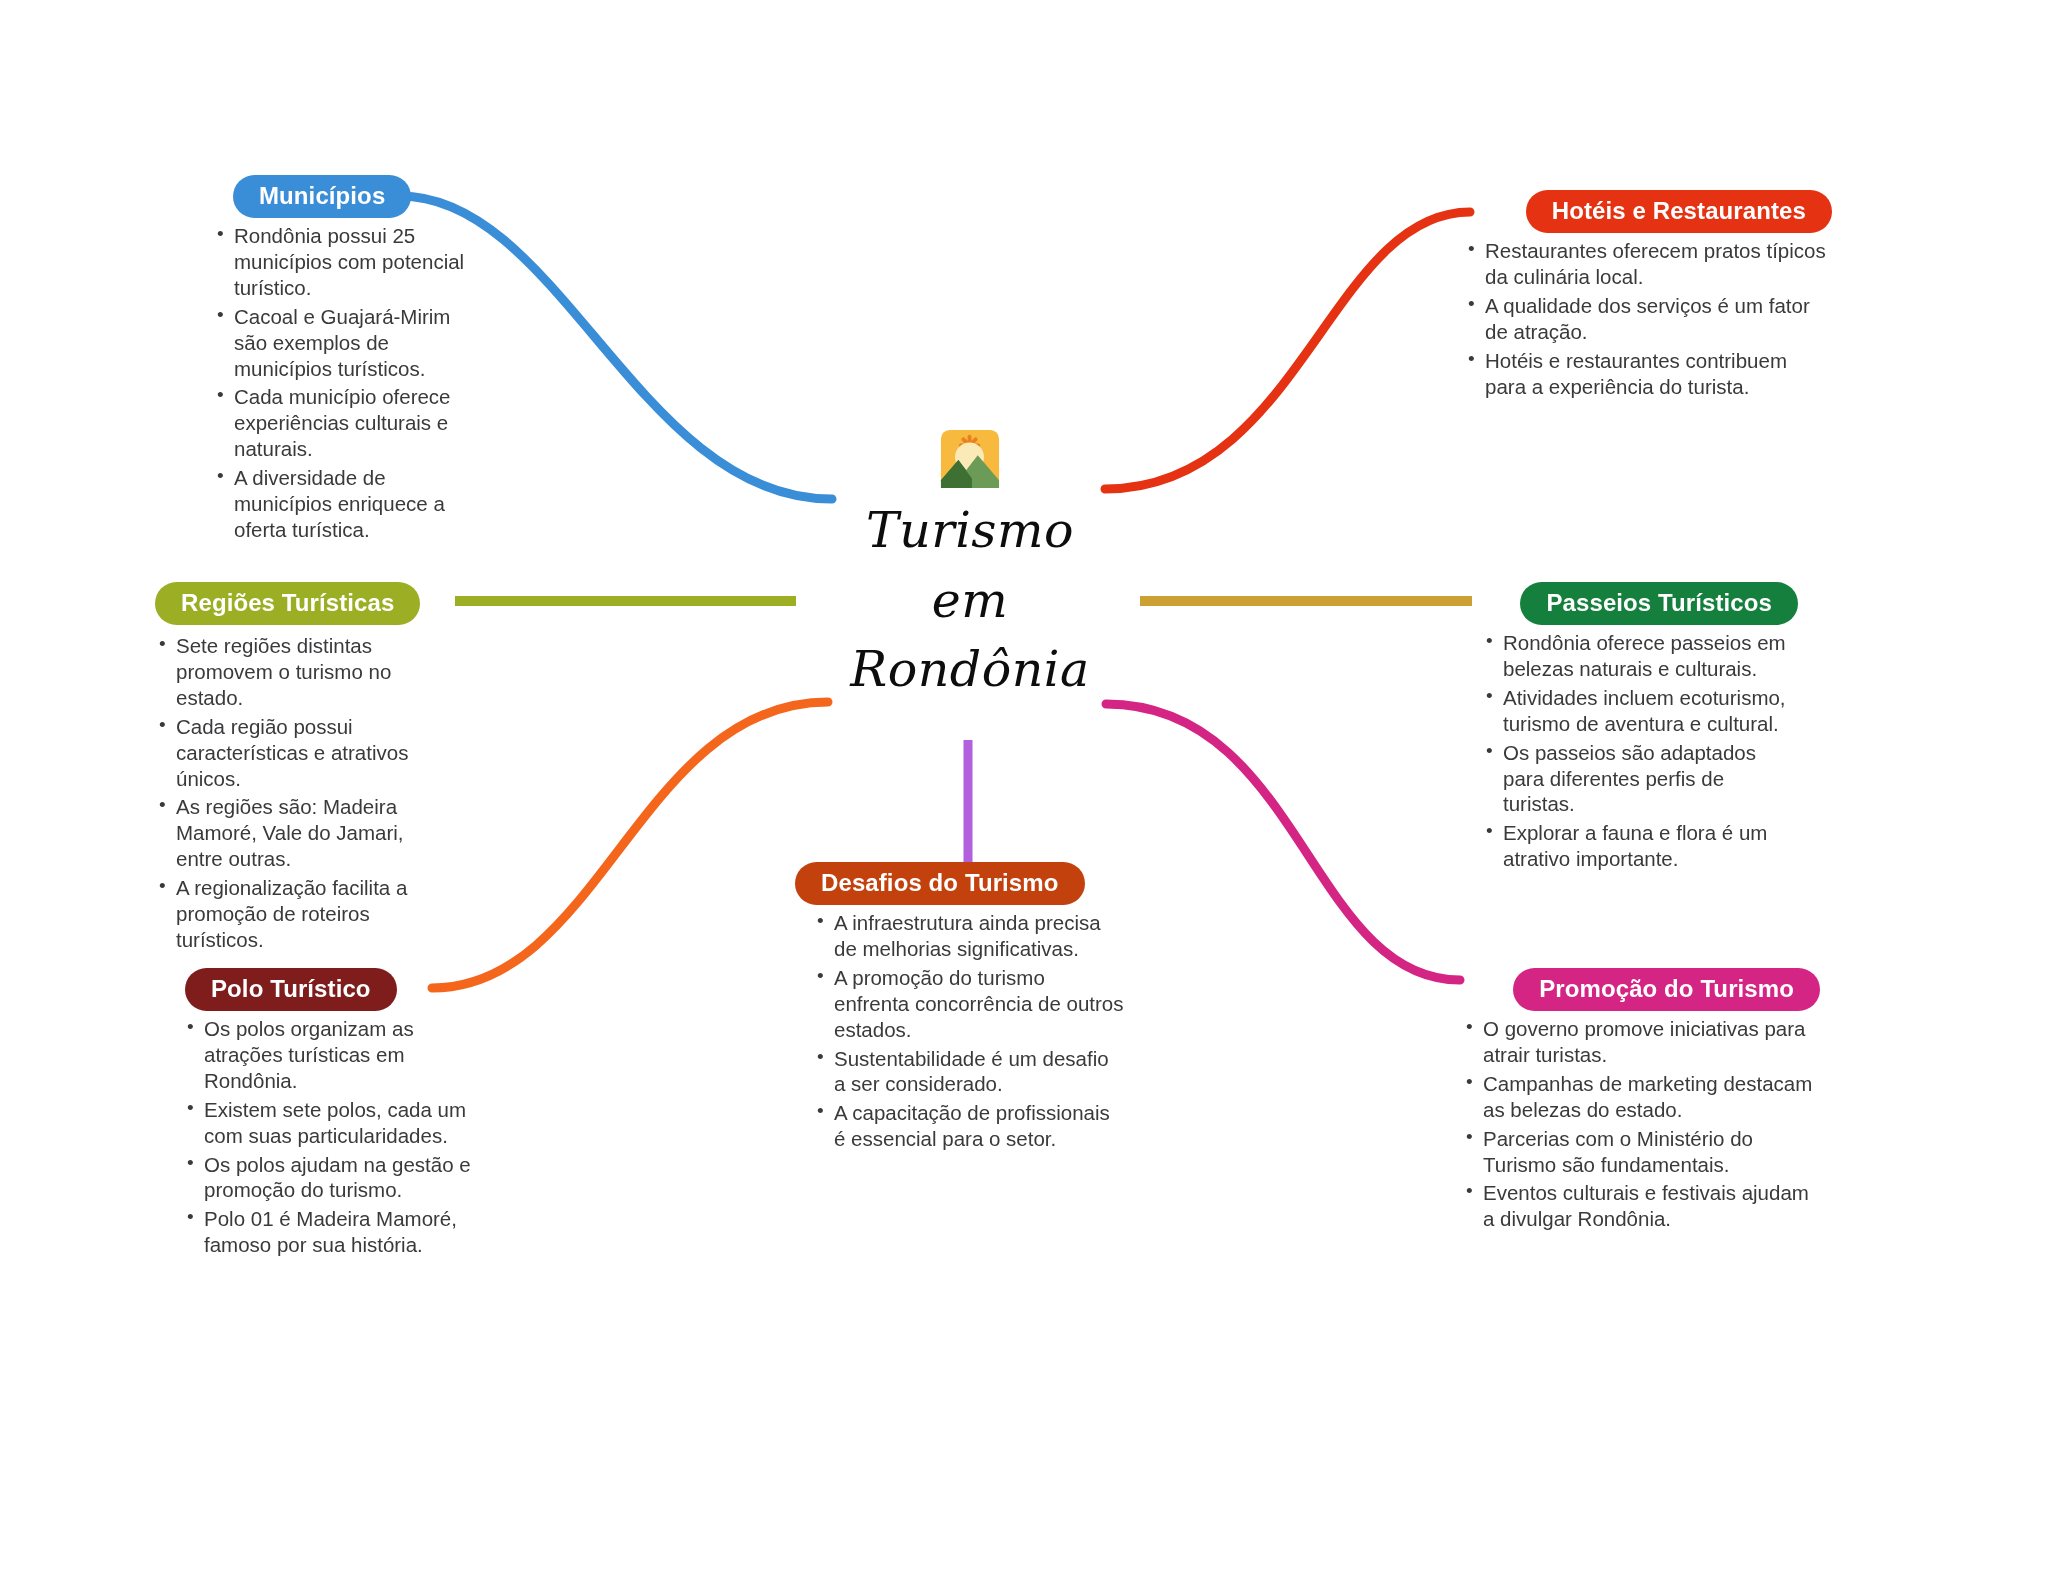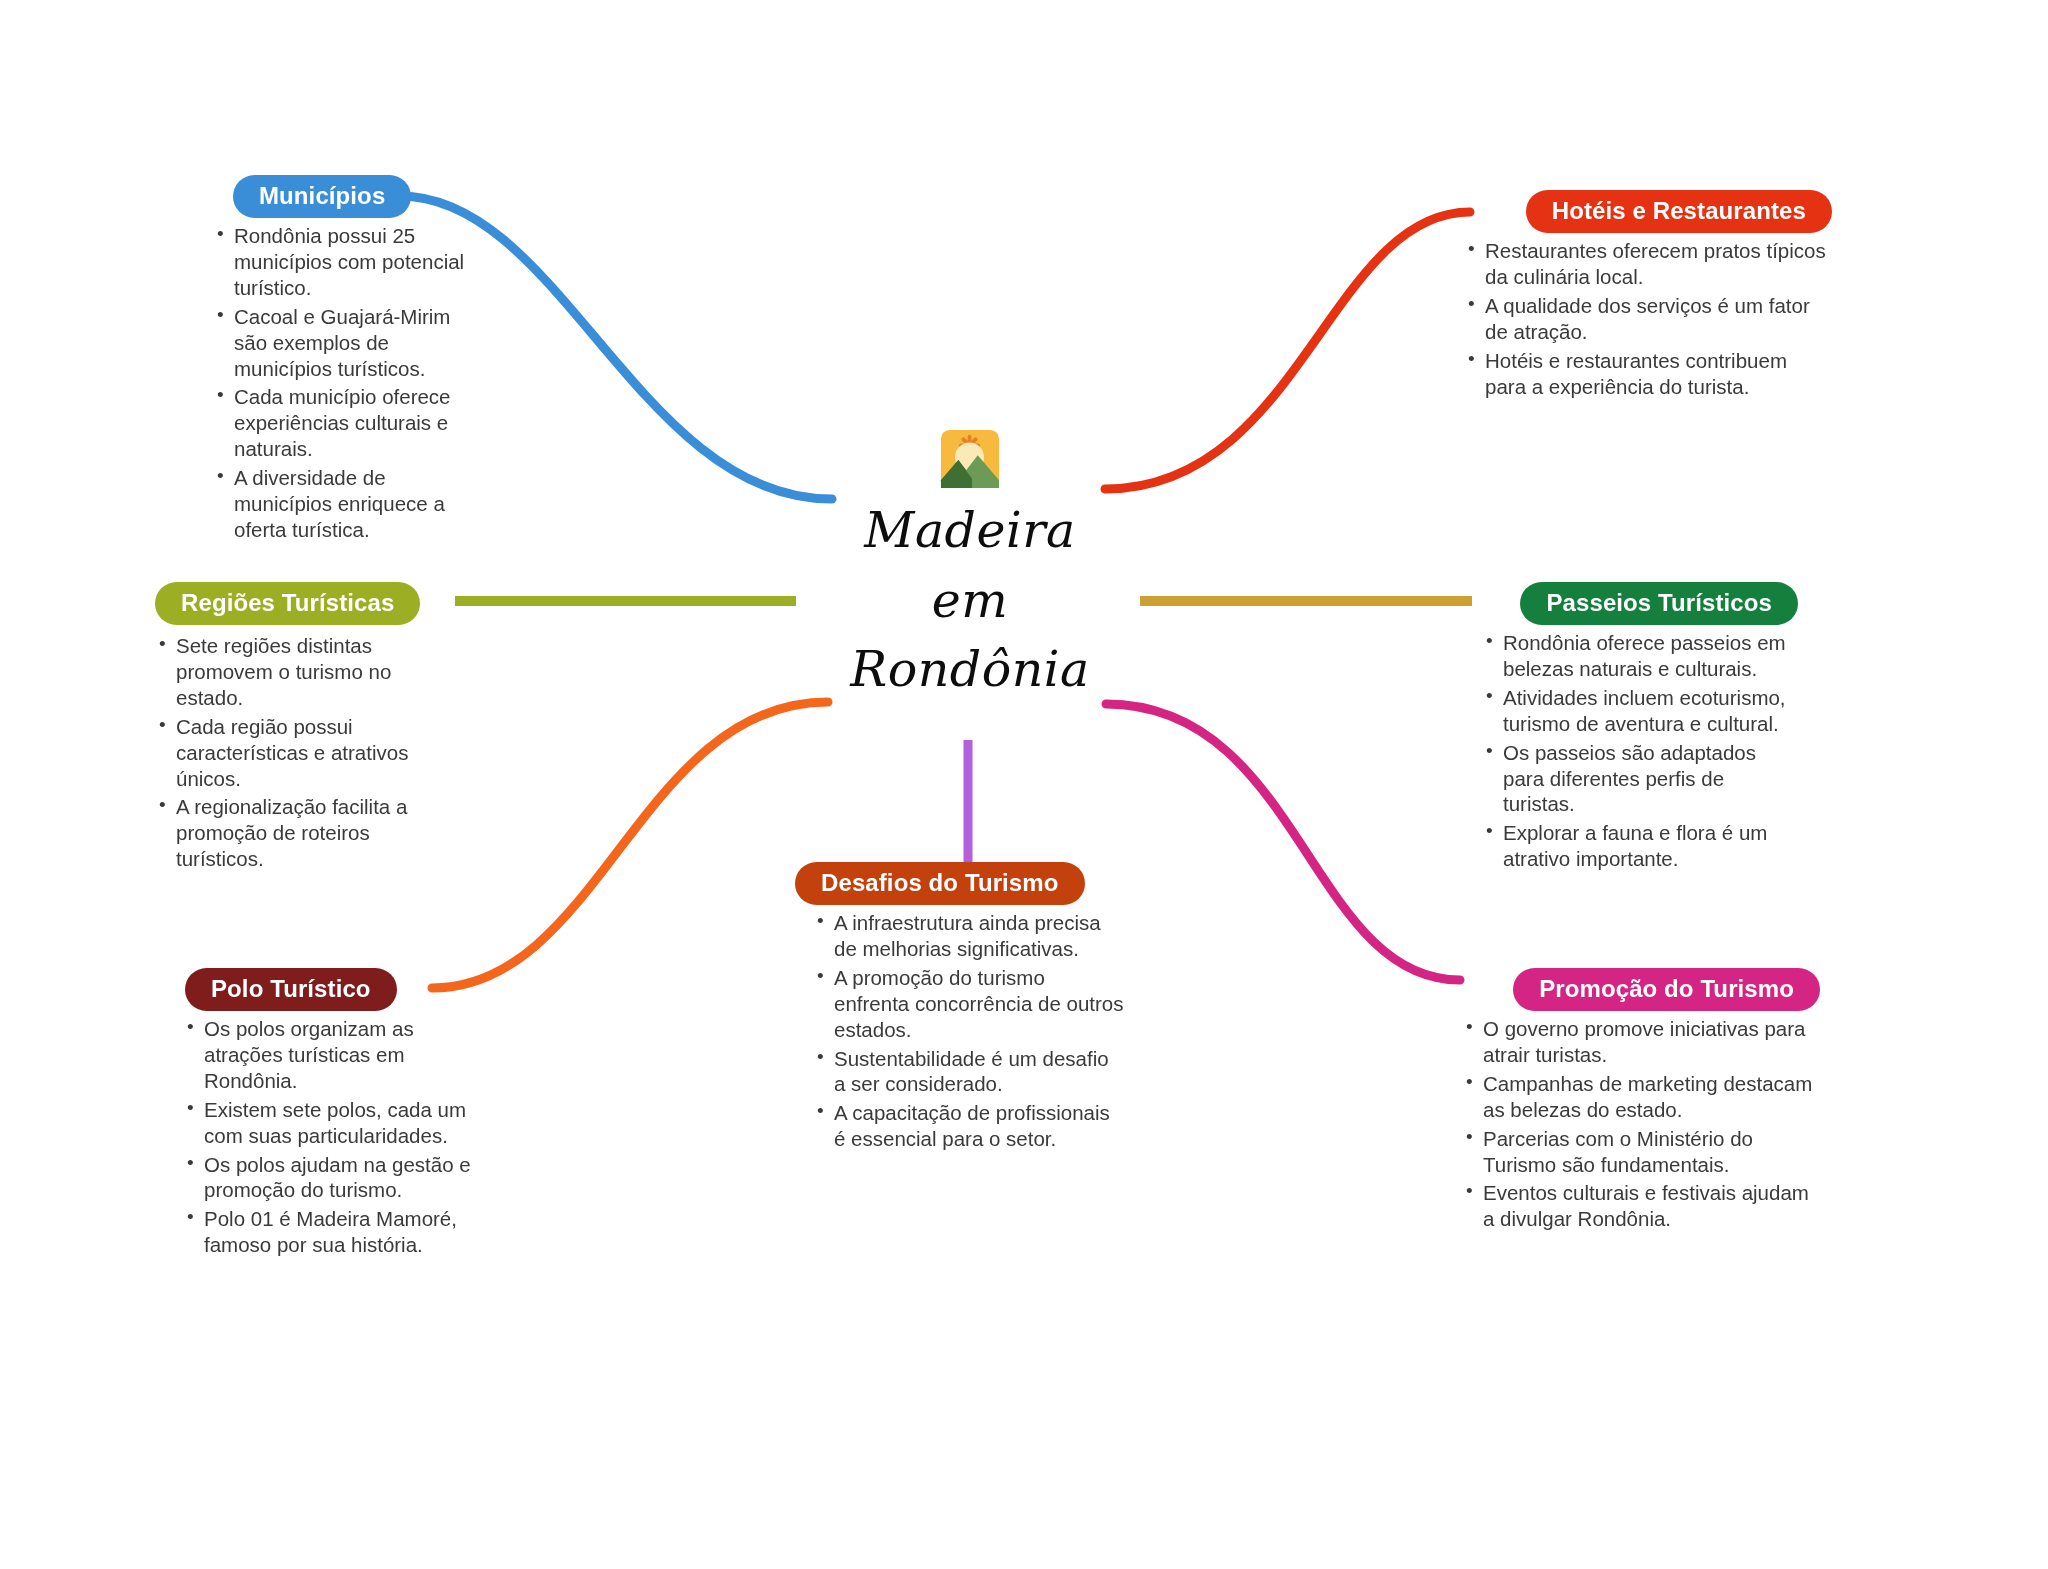--- a/index.html
+++ b/index.html
@@ -153,21 +153,21 @@
         <rect x="29.5" y="7" width="4" height="9" rx="2" transform="rotate(180 31.5 18)"></rect>
         <rect x="29.5" y="7" width="4" height="9" rx="2" transform="rotate(225 31.5 18)"></rect>
         <rect x="29.5" y="7" width="4" height="9" rx="2" transform="rotate(270 31.5 18)"></rect>
         <rect x="29.5" y="7" width="4" height="9" rx="2" transform="rotate(315 31.5 18)"></rect>
       </g>
       <circle cx="31.5" cy="30" r="15" fill="#faeab8"></circle>
       <path d="M2 54 L20 33 L36 54 Z" fill="#3e7034"></path>
       <path d="M20 54 L40 28 L62 54 L62 62 L2 62 Z" fill="#6b9b57"></path>
       <path d="M2 54 L20 33 L34 52 L34 62 L2 62 Z" fill="#3e7034"></path>
     </svg>
-    <div class="hub-title">Madeira
+    <div class="hub-title">Turismo
 em
 Rondônia</div>
   </div>
 
   <div class="branch" id="branch-municipios">
     <span class="pill-row left"><span class="pill" style="background:#3a8dd7">Municípios</span></span>
     <ul class="bullets">
       <li>Rondônia possui 25 municípios com potencial turístico.</li>
       <li>Cacoal e Guajará-Mirim são exemplos de municípios turísticos.</li>
       <li>Cada município oferece experiências culturais e naturais.</li>
@@ -182,20 +182,21 @@
       <li>A qualidade dos serviços é um fator de atração.</li>
       <li>Hotéis e restaurantes contribuem para a experiência do turista.</li>
     </ul>
   </div>
 
   <div class="branch" id="branch-regioes">
     <span class="pill-row left"><span class="pill" style="background:#9caf24">Regiões Turísticas</span></span>
     <ul class="bullets">
       <li>Sete regiões distintas promovem o turismo no estado.</li>
       <li>Cada região possui características e atrativos únicos.</li>
+      <li>As regiões são: Madeira Mamoré, Vale do Jamari, entre outras.</li>
       <li>A regionalização facilita a promoção de roteiros turísticos.</li>
     </ul>
   </div>
 
   <div class="branch" id="branch-passeios">
     <span class="pill-row right"><span class="pill" style="background:#15803d">Passeios Turísticos</span></span>
     <ul class="bullets">
       <li>Rondônia oferece passeios em belezas naturais e culturais.</li>
       <li>Atividades incluem ecoturismo, turismo de aventura e cultural.</li>
       <li>Os passeios são adaptados para diferentes perfis de turistas.</li>

